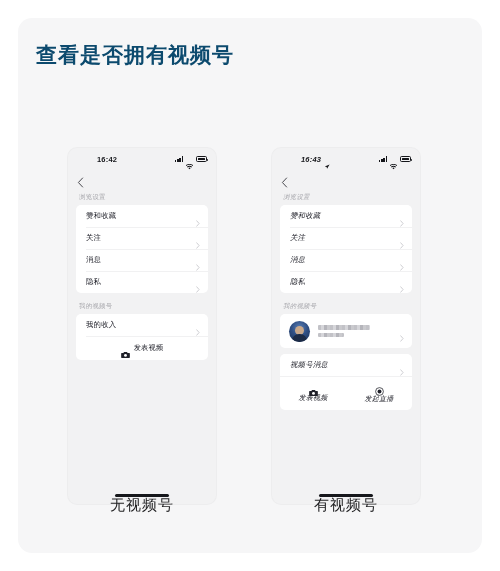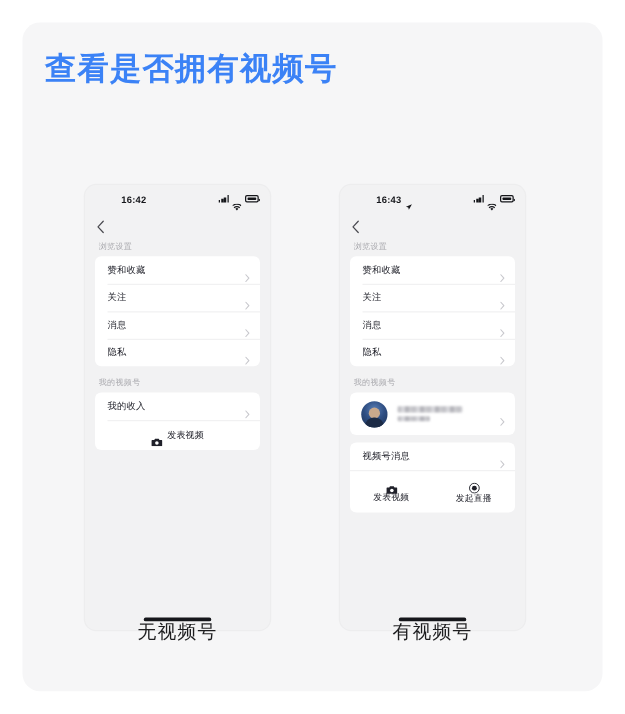--- a/index.html
+++ b/index.html
@@ -10,35 +10,35 @@
     overflow:hidden;
   }
   .page-card{
     position:absolute; left:18px; top:18px;
     width:464px; height:535px;
     background:#f6f6f7;
     border-radius:14px;
   }
   .page-title{
     position:absolute; left:36px; top:38px;
-    font-size:25px; font-weight:700; color:#3b82f6;
+    font-size:21px; font-weight:700; color:#0c4a6e;
     letter-spacing:1px; line-height:34px;
   }
 
   
   .phone{
     position:absolute; top:148px;
     width:148px; height:356px;
     background:#f2f2f3;
     border-radius:9px;
     overflow:hidden;
     box-shadow:0 0 0 1px #ededee;
   }
   .phone.left { left:68px; }
-  .phone.right{ left:272px; }
+  .phone.right{ left:272px;font-style:italic; }
 
   
   .statusbar{
     height:22px; position:relative;
     display:flex; align-items:center;
     padding:0 9px;
   }
   .st-time{
     font-size:7.5px; font-weight:700; color:#15161a;
     letter-spacing:.2px; margin-left:20px;

